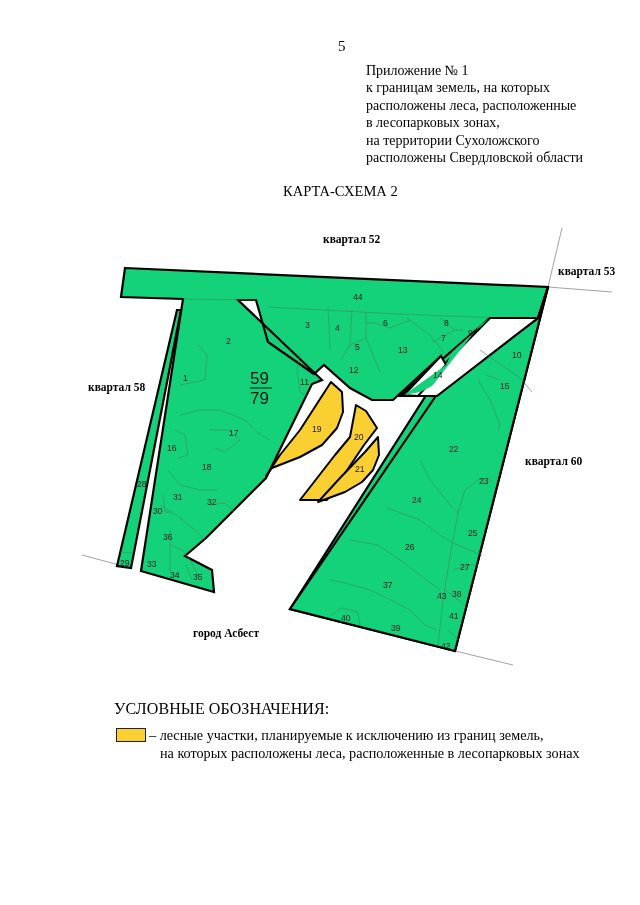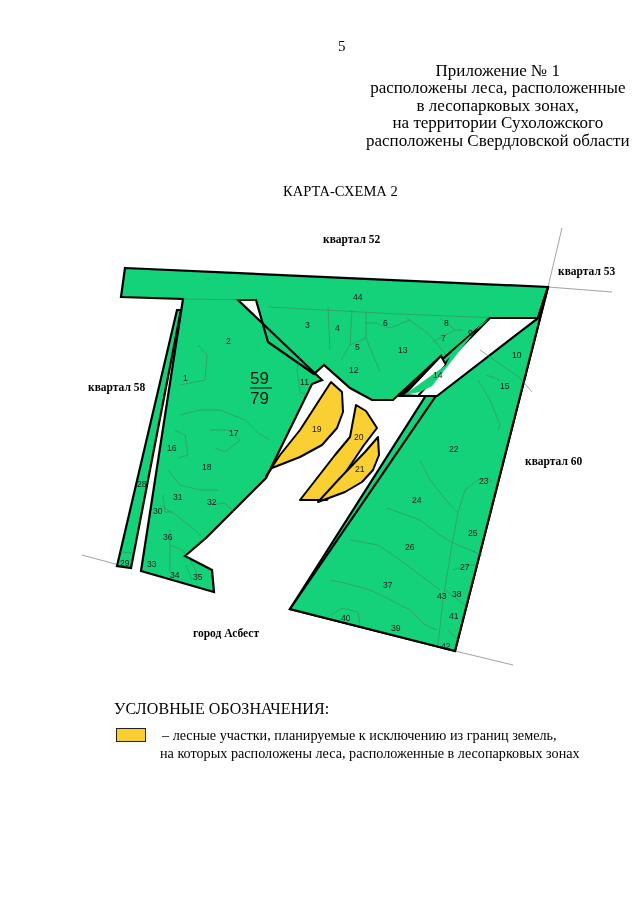--- a/index.html
+++ b/index.html
@@ -1,38 +1,39 @@
 <!DOCTYPE html>
 <html><head>
   <meta charset="utf-8">
   <style>
     html, body { margin: 0; padding: 0; background: #ffffff; }
     body { width: 640px; height: 905px; position: relative; overflow: hidden;
            font-family: "Liberation Serif", "DejaVu Serif", serif; color: #000; }
     .page-num { position: absolute; left: 338px; top: 38px; font-size: 15px; }
-    .appendix { position: absolute; left: 366px; top: 62px; font-size: 17px; line-height: 17.4px; text-align: center; }
+    .appendix { position: absolute; left: 366px; top: 62px; font-size: 14px; line-height: 17.4px; }
     .appendix div { white-space: nowrap; }
     .map-title { position: absolute; left: 283px; top: 183px; font-size: 14.5px; }
     .map { position: absolute; left: 0; top: 0; }
     .lbl { font-family: "Liberation Serif", "DejaVu Serif", serif; font-weight: bold; font-size: 11.5px; fill: #000; }
     .pnum { font-family: "Liberation Sans", "DejaVu Sans", sans-serif; font-size: 8.6px; fill: #1a1a1a; }
     .big { font-family: "Liberation Sans", "DejaVu Sans", sans-serif; font-size: 17px; fill: #111; }
     .legend-title { position: absolute; left: 114px; top: 700px; font-size: 16px; letter-spacing: 0.1px; }
     .legend-row { position: absolute; left: 116px; top: 726px; font-size: 14.2px; line-height: 18px; }
     .legend-swatch { position: absolute; left: 0; top: 2px; width: 28px; height: 12px; background: #f9cf31; border: 1.5px solid #222; }
-    .legend-text1 { position: absolute; left: 46px; top: 0; white-space: nowrap; }
+    .legend-text1 { position: absolute; left: 33px; top: 0; white-space: nowrap; }
     .legend-text2 { position: absolute; left: 44px; top: 18px; white-space: nowrap; }
   </style>
 </head>
 <body>
 
 <div class="page-num">5</div>
 
 <div class="appendix">
   <div>Приложение № 1</div>
+  <div>к границам земель, на которых</div>
   <div>расположены леса, расположенные</div>
   <div>в лесопарковых зонах,</div>
   <div>на территории Сухоложского</div>
   <div>расположены Свердловской области</div>
 </div>
 
 <div class="map-title">КАРТА-СХЕМА 2</div>
 
 <svg class="map" width="640" height="905" viewBox="0 0 640 905" xmlns="http://www.w3.org/2000/svg">
 

